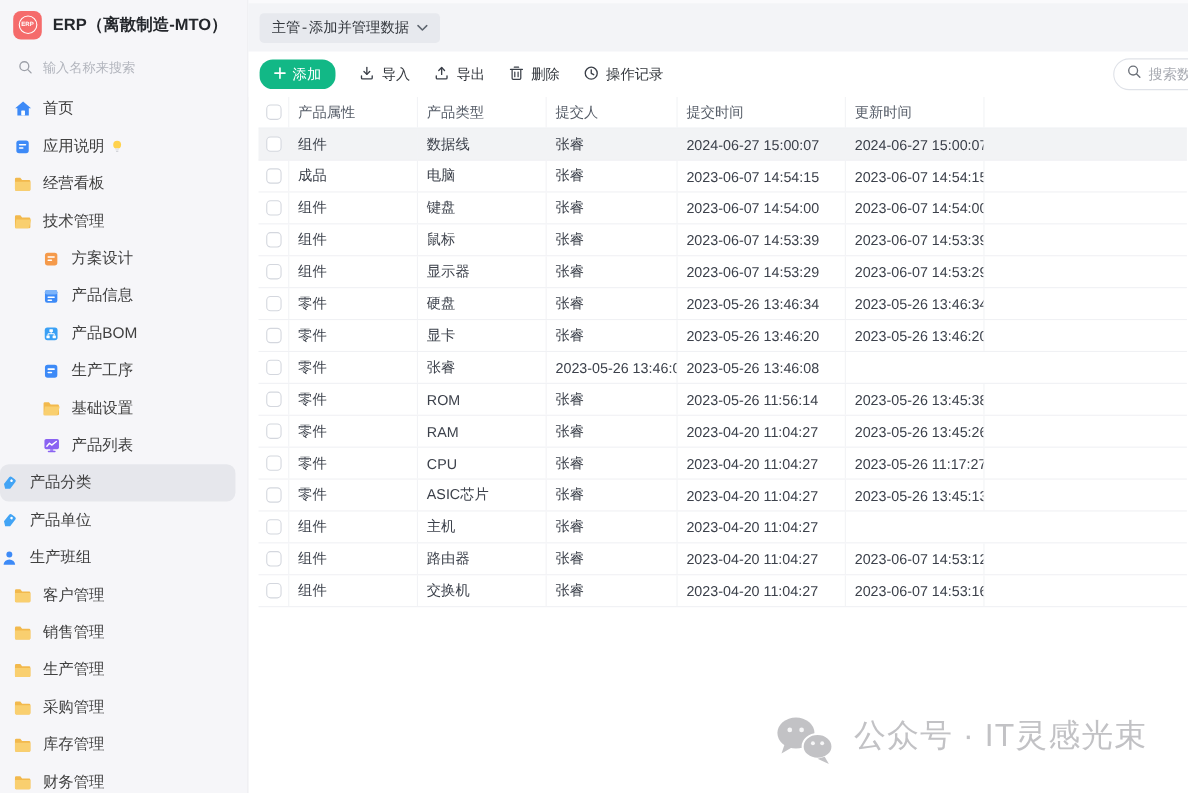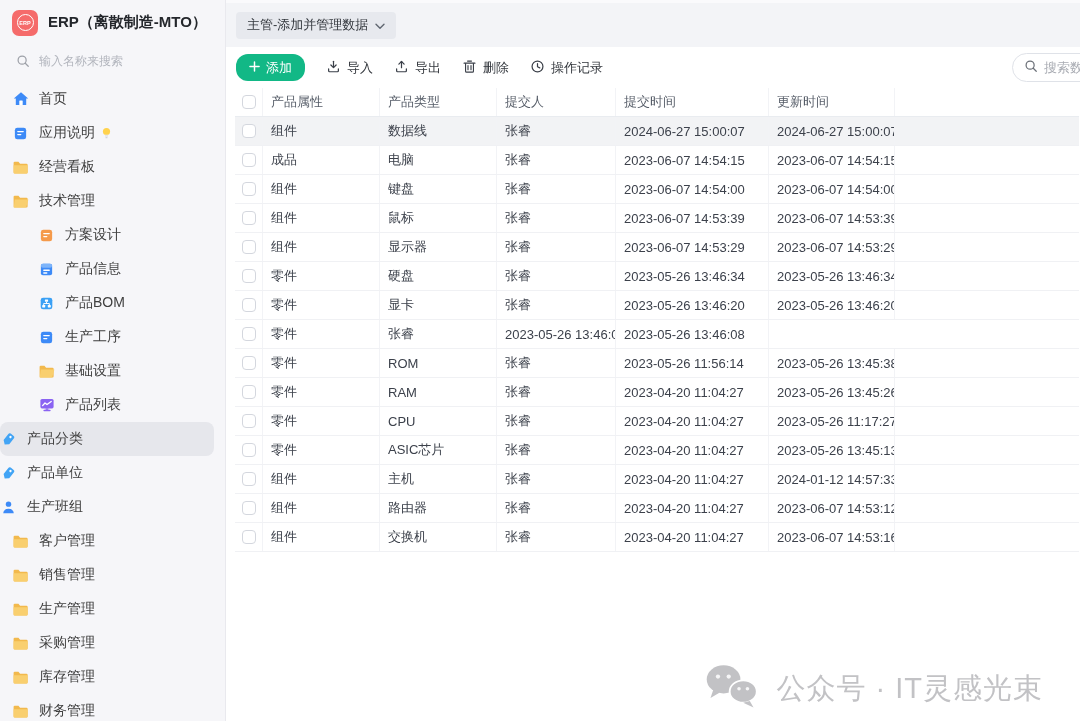--- a/index.html
+++ b/index.html
@@ -21,41 +21,41 @@
   .s-item.lvl0 { padding-left:12px; }
   .s-item.lvl1 { padding-left:38px; }
   .s-item.lvl2 { }
   .s-item.selected { background:var(--selected-bg,#e6e7ec); }
   .s-icon { width:17px; height:17px; display:inline-flex; align-items:center; justify-content:center; flex:0 0 17px; }
   .s-suffix { width:12px; display:inline-flex; margin-left:-4px; }
 
   
   .main { flex:1; position:relative; background:#fff; display:flex; flex-direction:column; }
   .topstrip { height:47px; background:var(--topstrip-bg,#f3f4f7); border-top:3px solid #fafafc; display:flex; align-items:center; padding-left:10px; }
-  .pill { background:#e7e9ee; border:none; border-radius:4px; height:27px; padding:0 11px; display:flex; align-items:center; gap:7px; font-size:13px; color:#33373d; font-family:Liberation Sans, sans-serif; cursor:pointer; }
+  .pill { background:#e7e9ee; border:none; border-radius:4px; height:27px; padding:0 11px; display:flex; align-items:center; gap:7px; font-size:13px; color:#33373d; font-family:Liberation Mono, monospace; cursor:pointer; }
   .toolbar { height:41px; display:flex; align-items:center; padding-left:10px; gap:21px; position:relative; background:#fff; }
   .add-btn { background:var(--accent,#12b886); color:#fff; border:none; border-radius:12px; height:27px; padding:0 13px; font-size:13px; display:flex; align-items:center; gap:6px; font-family:inherit; cursor:pointer; }
   .tool-btn { background:none; border:none; display:flex; align-items:center; gap:6px; font-size:13px; color:#33373d; font-family:inherit; cursor:pointer; }
   .search-box { position:absolute; right:-57px; top:6px; width:125px; height:29px; border:1px solid #dfe2e8; border-radius:15px; display:flex; align-items:center; padding-left:11px; gap:6px; background:#fff; }
   .search-box input { border:none; outline:none; font-size:13px; color:#5a5e66; width:80px; background:transparent; font-family:inherit; }
   .search-box input::placeholder { color:#a8abb2; }
 
   
   .table { margin-left:9px; width:844px; font-size:13px; }
   .trow, .thead { display:grid; grid-template-columns:28px 117px 117px 119px 153px 126px 1fr; height:29px; border-bottom:1px solid #f0f1f4; align-items:stretch; }
   .thead { border-bottom:1px solid #e9ecf0; }
   .cell { display:flex; align-items:center; padding-left:8px; border-right:1px solid #f2f3f6; color:#3c414b; overflow:hidden; white-space:nowrap; }
   .cell:last-child { border-right:none; }
   .thead .cell { color:#565d68; }
   .cell.cbx-cell { justify-content:center; padding-left:0; }
   .trow.hl { background:var(--hl-row,#f2f3f5); }
   .cbx { width:14px; height:14px; border:1px solid #d4d7de; border-radius:4px; background:#fff; display:inline-block; }
 
   
-  .watermark { position:absolute; right:37px; bottom:6px; display:flex; align-items:center; gap:15px; color:var(--wm,#c2c2c5); font-size:29px; letter-spacing:1px; white-space:nowrap; }
+  .watermark { position:absolute; right:37px; bottom:18px; display:flex; align-items:flex-start; gap:15px; color:var(--wm,#c2c2c5); font-size:29px; letter-spacing:1px; white-space:nowrap; }
 </style>
 </head>
 <body>
 
 <div class="app">
 
   <aside class="sidebar">
     <div class="brand">
       <div class="logo">
         <span class="logo-badge">ERP</span>
@@ -472,21 +472,20 @@
           <div class="cell"></div>
         </div>
         <div class="trow">
           <div class="cell cbx-cell">
             <span class="cbx"></span>
           </div>
           <div class="cell">组件</div>
           <div class="cell">主机</div>
           <div class="cell">张睿</div>
           <div class="cell">2023-04-20 11:04:27</div>
-          <div class="cell">2024-01-12 14:57:33</div>
           <div class="cell"></div>
         </div>
         <div class="trow">
           <div class="cell cbx-cell">
             <span class="cbx"></span>
           </div>
           <div class="cell">组件</div>
           <div class="cell">路由器</div>
           <div class="cell">张睿</div>
           <div class="cell">2023-04-20 11:04:27</div>

